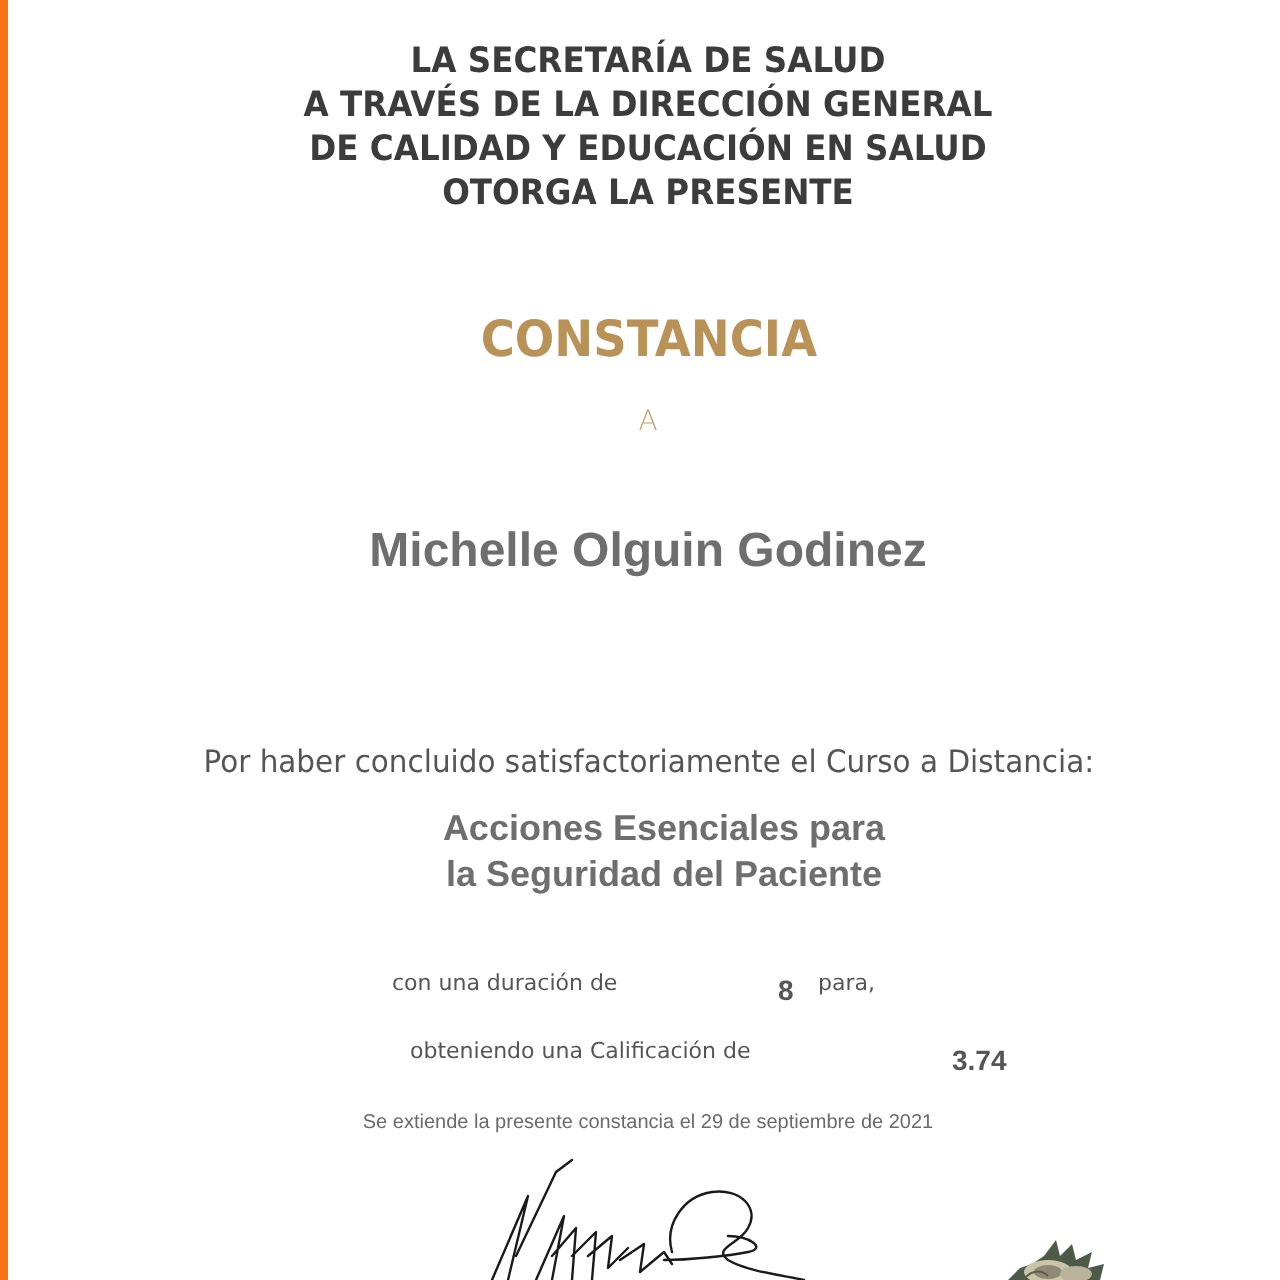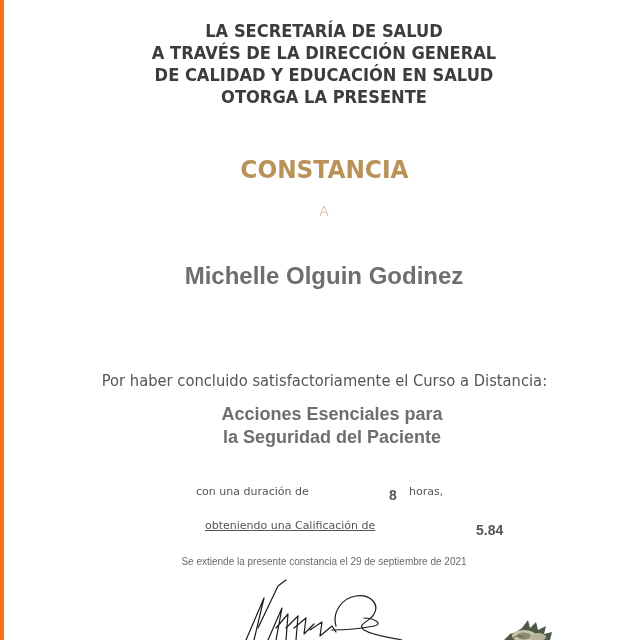--- a/index.html
+++ b/index.html
@@ -132,24 +132,24 @@
     <span>Por haber concluido satisfactoriamente el Curso a Distancia:</span>
   </div>
 
   <div class="abs course">
     <div>Acciones Esenciales para</div>
     <div>la Seguridad del Paciente</div>
   </div>
 
   <div class="inline-row" style="left:192px; top:485px;">con una duración de</div>
   <div class="inline-row num" style="left:385px; top:487px;">8</div>
-  <div class="inline-row" style="left:405px; top:485px;">horas,</div>
+  <div class="inline-row" style="left:405px; top:485px;">para,</div>
 
-  <div class="inline-row" style="left:201px; top:519px;text-decoration:underline;">obteniendo una Calificación de</div>
-  <div class="inline-row num" style="left:472px; top:522px;">5.84</div>
+  <div class="inline-row" style="left:201px; top:519px;">obteniendo una Calificación de</div>
+  <div class="inline-row num" style="left:472px; top:522px;">3.74</div>
 
   <div class="abs issued">Se extiende la presente constancia el 29 de septiembre de 2021</div>
 
   <svg class="signature" viewBox="0 0 200 62">
     <g fill="none" stroke="#1a1a1a" stroke-width="1.2" stroke-linecap="round" stroke-linejoin="round">
       <path d="M22,62 L40,20 L30,62"></path>
       <path d="M34,50 L54,8 L62,2"></path>
       <path d="M44,62 L58,30 L52,62 M52,50 L64,36 L62,62"></path>
       <path d="M62,50 L74,38 L72,62 M70,50 L82,40 L80,56 L90,46"></path>
       <path d="M86,52 L98,44 L96,58 L108,48 L112,54"></path>

